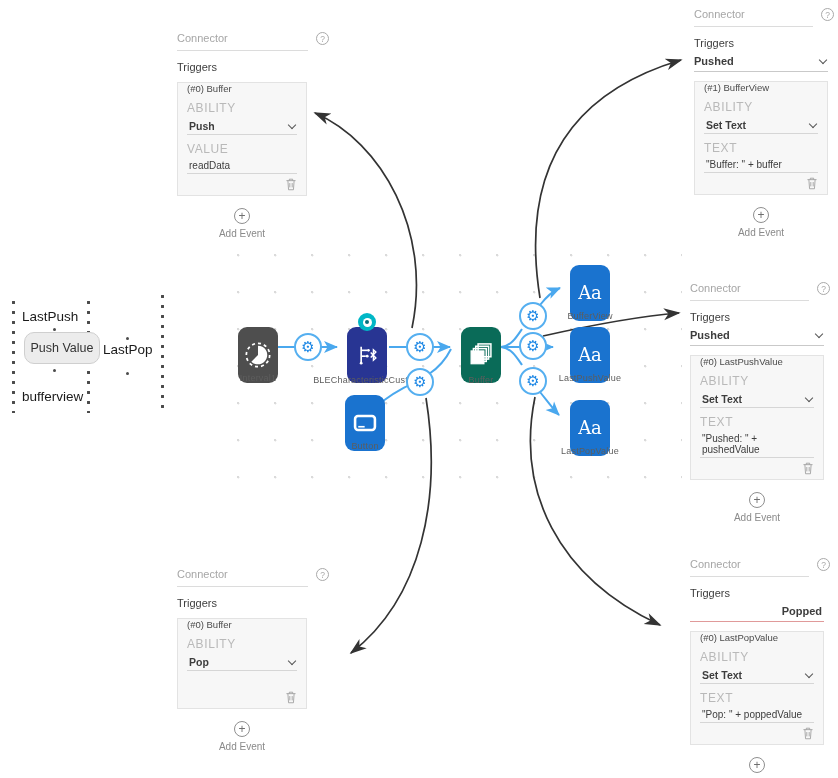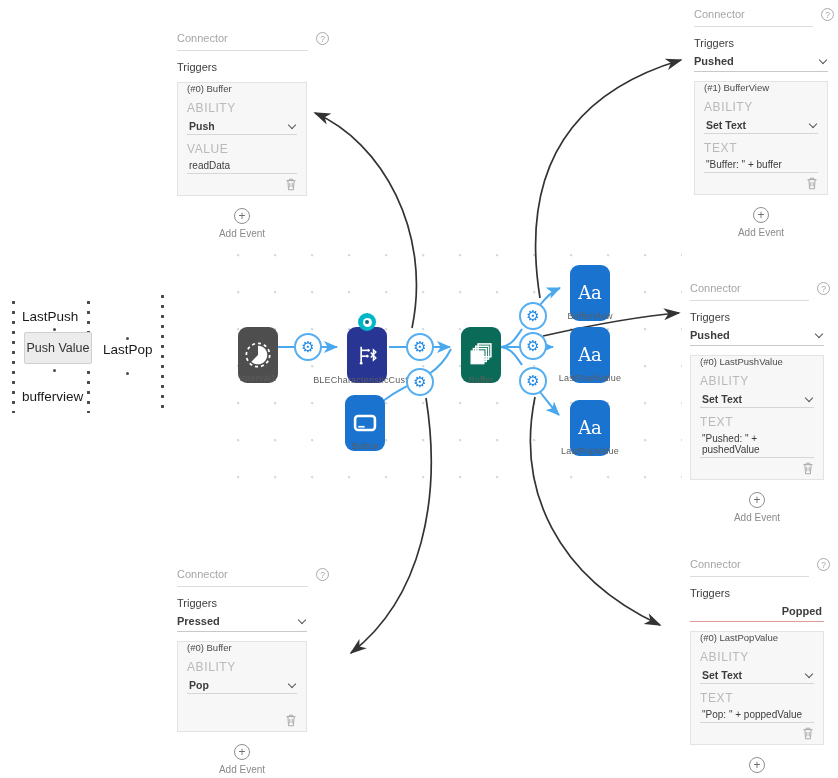--- a/index.html
+++ b/index.html
@@ -30,22 +30,22 @@
                background:#00b7c6; z-index:6; display:flex; align-items:center; justify-content:center; }
   .ble-badge-ring { width:9px; height:9px; border-radius:50%; background:#fff;
                     display:flex; align-items:center; justify-content:center; }
   .ble-badge-core { width:4px; height:4px; border-radius:50%; background:#07707c; }
   
   .gear-port { position:absolute; width:28px; height:28px; border-radius:50%; background:#fff;
                border:2px solid #55aff0; z-index:6; display:flex; align-items:center; justify-content:center; }
   .gear-glyph { font-family:"DejaVu Sans", sans-serif; font-size:15px; color:#1e88e5; line-height:1; }
   
   .pv-label { position:absolute; font-size:13.5px; color:#1a1a1a; z-index:4; white-space:nowrap; }
-  .pv-button { position:absolute; left:24px; top:332px; width:68px; height:32px; background:#ececec;
-               border:1px solid #cfcfcf; border-radius:2px; font-size:12.5px; color:#333;
+  .pv-button { position:absolute; left:24px; top:332px; width:76px; height:32px; background:#ececec;
+               border:1px solid #cfcfcf; border-radius:10px; font-size:12.5px; color:#333;
                display:flex; align-items:center; justify-content:center; z-index:4; }
   .dotcol { position:absolute; width:3px; z-index:3; background-repeat:repeat-y;
             background-image: radial-gradient(circle 1.5px at 1.5px 1.5px, #4b4b4b 1.4px, transparent 1.7px);
             background-size: 3px 10px; }
   .pdot { position:absolute; width:3px; height:3px; border-radius:50%; background:#4b4b4b; z-index:3; }
   
   .panel { position:absolute; z-index:7; }
   .panel-head { display:flex; align-items:flex-start; }
   .panel-title { flex:1; font-size:11px; color:#a6a6a6; padding-bottom:6px; border-bottom:1px solid #dcdcdc; }
   .help-icon { width:13px; height:13px; border:1px solid #a9a9a9; border-radius:50%; color:#a9a9a9;
@@ -293,24 +293,20 @@
     </div>
   </div>
 
   <div class="panel" style="left:177px; top:568px; width:152px;">
     <div class="panel-head">
       <div class="panel-title">Connector</div>
       <div class="help-icon">?</div>
     </div>
     <div style="width:130px;">
       <div class="triggers-label">Triggers</div>
-      <div class="dropdown">
-        <span>Pressed</span>
-        <span class="chevron"></span>
-      </div>
       <div class="event-card">
         <div class="card-target">(#0) Buffer</div>
         <div class="card-sub">ABILITY</div>
         <div class="dropdown card-dd">
           <span>Pop</span>
           <span class="chevron"></span>
         </div>
         <div class="card-spacer"></div>
         <div class="card-trash">
           <svg width="12" height="14" viewBox="0 0 12.5 14" fill="none" stroke="#9e9e9e" stroke-width="0.9">

